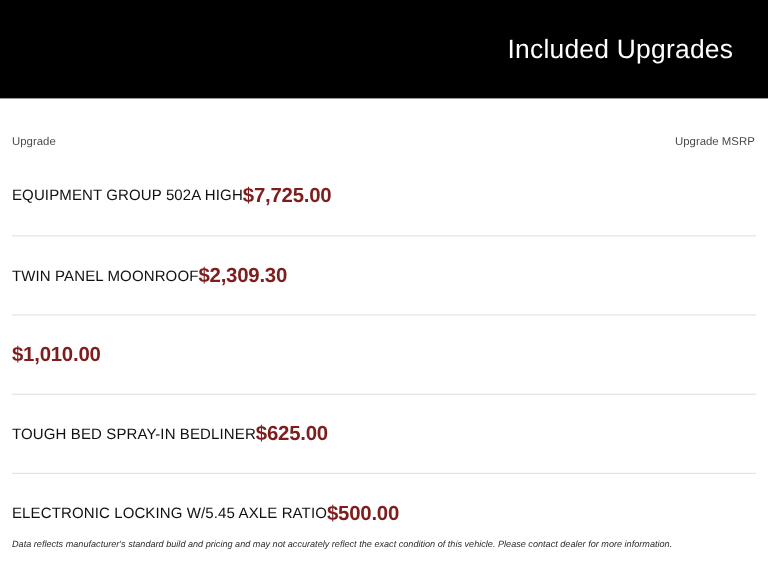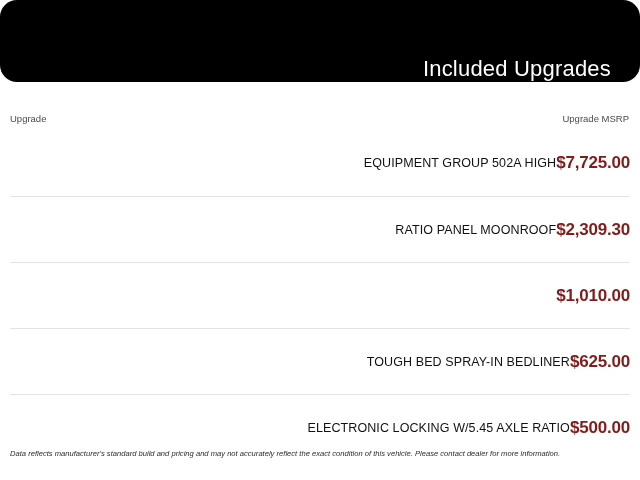--- a/index.html
+++ b/index.html
@@ -13,24 +13,23 @@
     position: relative;
     width: 640px;
     height: 480px;
     background: #ffffff;
     overflow: hidden;
   }
   .header {
     height: 82px;
     background: #000000;
     display: flex;
-    align-items: flex-end;
+    align-items: center;
     justify-content: flex-end;
     padding-right: 29px;
-    border-radius: 17px;
   }
   .header-title {
     color: #ffffff;
     font-size: 22px;
     font-weight: 400;
     letter-spacing: 0.2px;
   }
   .content {
     padding: 0 10px 0 10px;
   }
@@ -51,21 +50,21 @@
     color: #4a4a4a;
     font-weight: 400;
     padding-right: 1px;
   }
   .rows {
     margin-top: 4px;
   }
   .row {
     display: flex;
     align-items: center;
-    justify-content: flex-end;
+    justify-content: flex-start;
     height: 66px;
     border-top: 1px solid #e3e3e3;
   }
   .row:first-child { border-top: none; }
   .row-label {
     font-size: 12.5px;
     color: #111111;
     font-weight: 400;
     letter-spacing: 0.1px;
   }
@@ -104,21 +103,21 @@
     </div>
 
     <div class="rows">
 
       <div class="row">
         <div class="row-label">EQUIPMENT GROUP 502A HIGH</div>
         <div class="row-price">$7,725.00</div>
       </div>
 
       <div class="row">
-        <div class="row-label">RATIO PANEL MOONROOF</div>
+        <div class="row-label">TWIN PANEL MOONROOF</div>
         <div class="row-price">$2,309.30</div>
       </div>
 
       <div class="row">
         <div class="row-price">$1,010.00</div>
       </div>
 
       <div class="row">
         <div class="row-label">TOUGH BED SPRAY-IN BEDLINER</div>
         <div class="row-price">$625.00</div>

